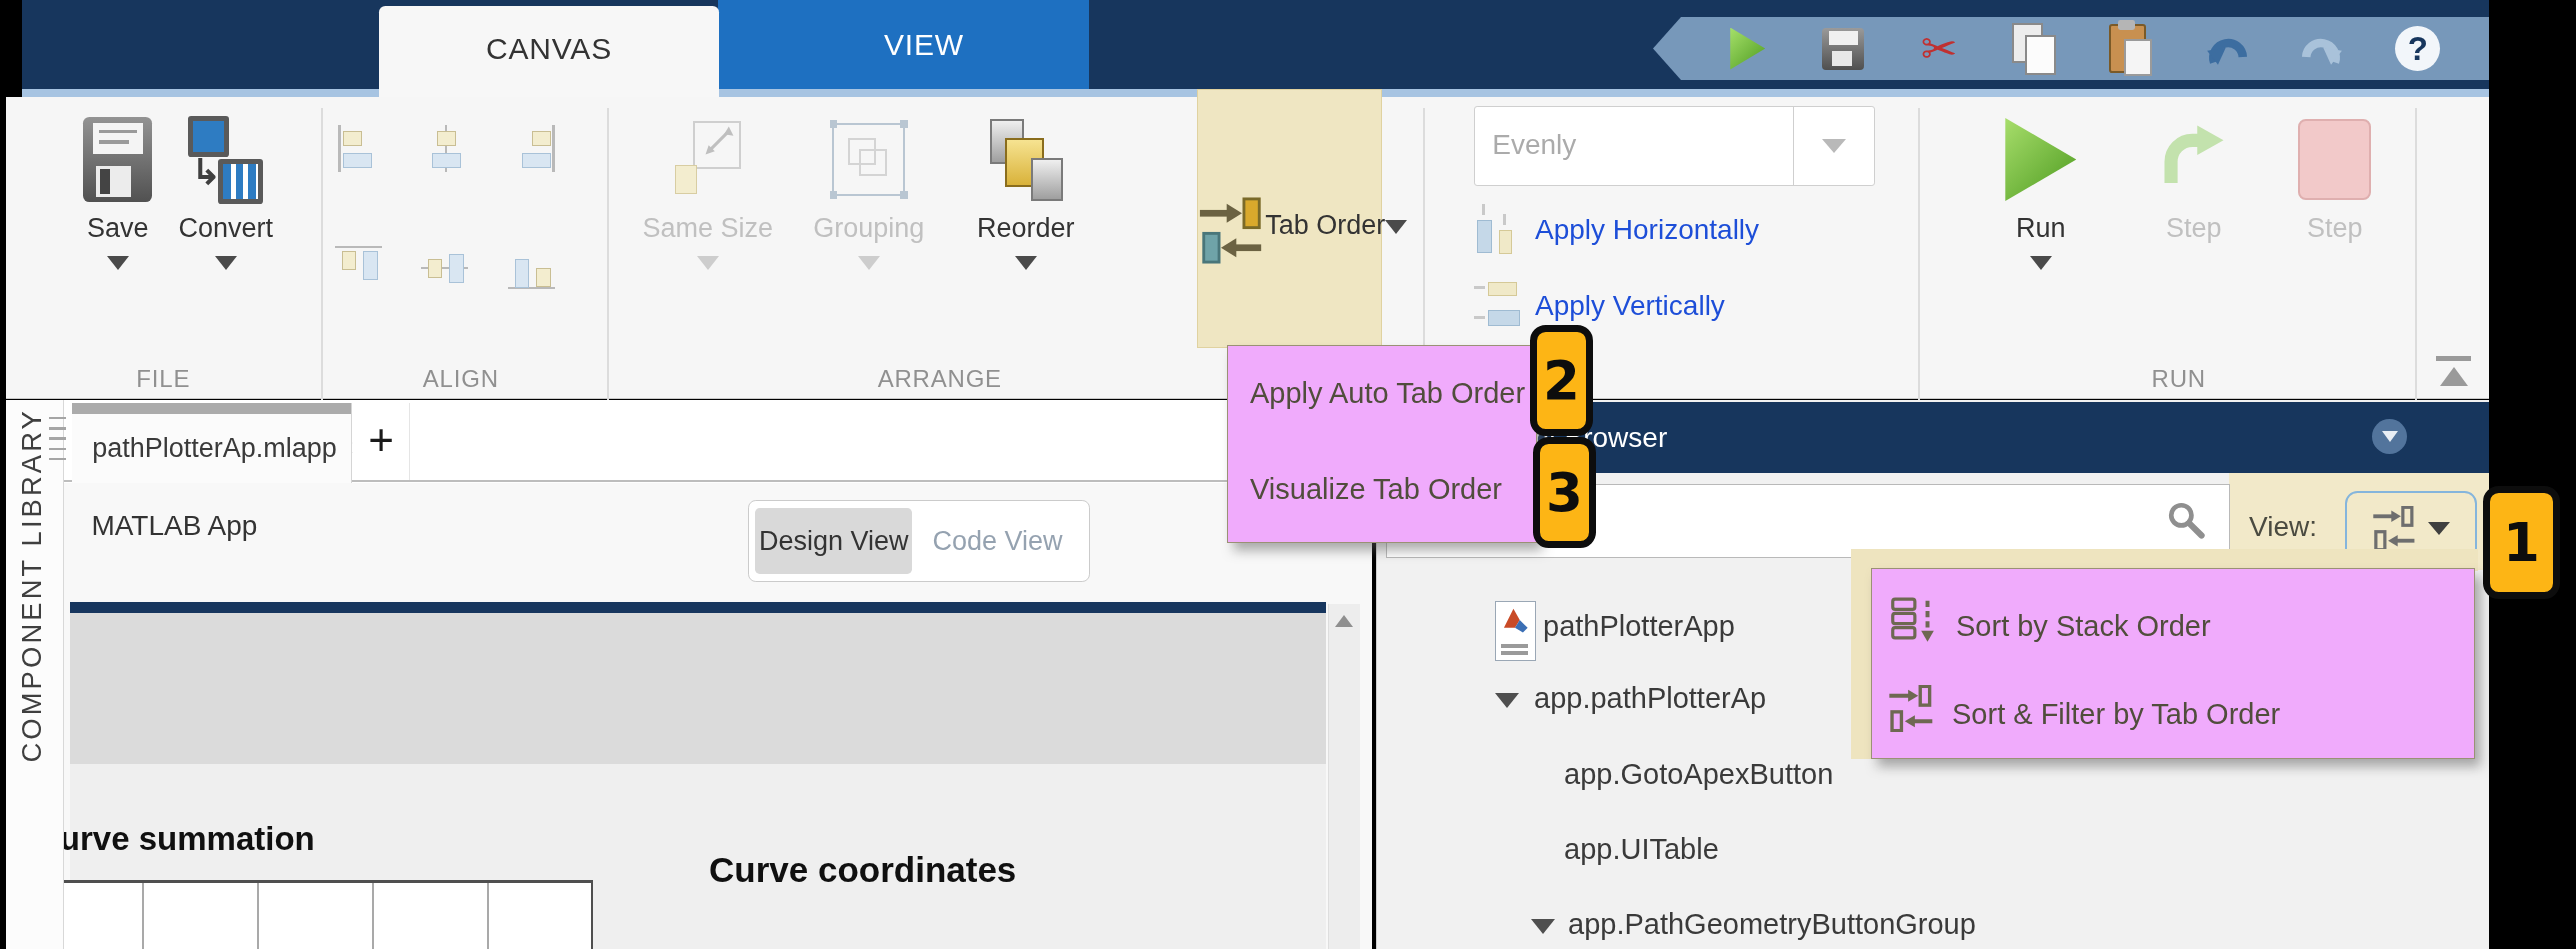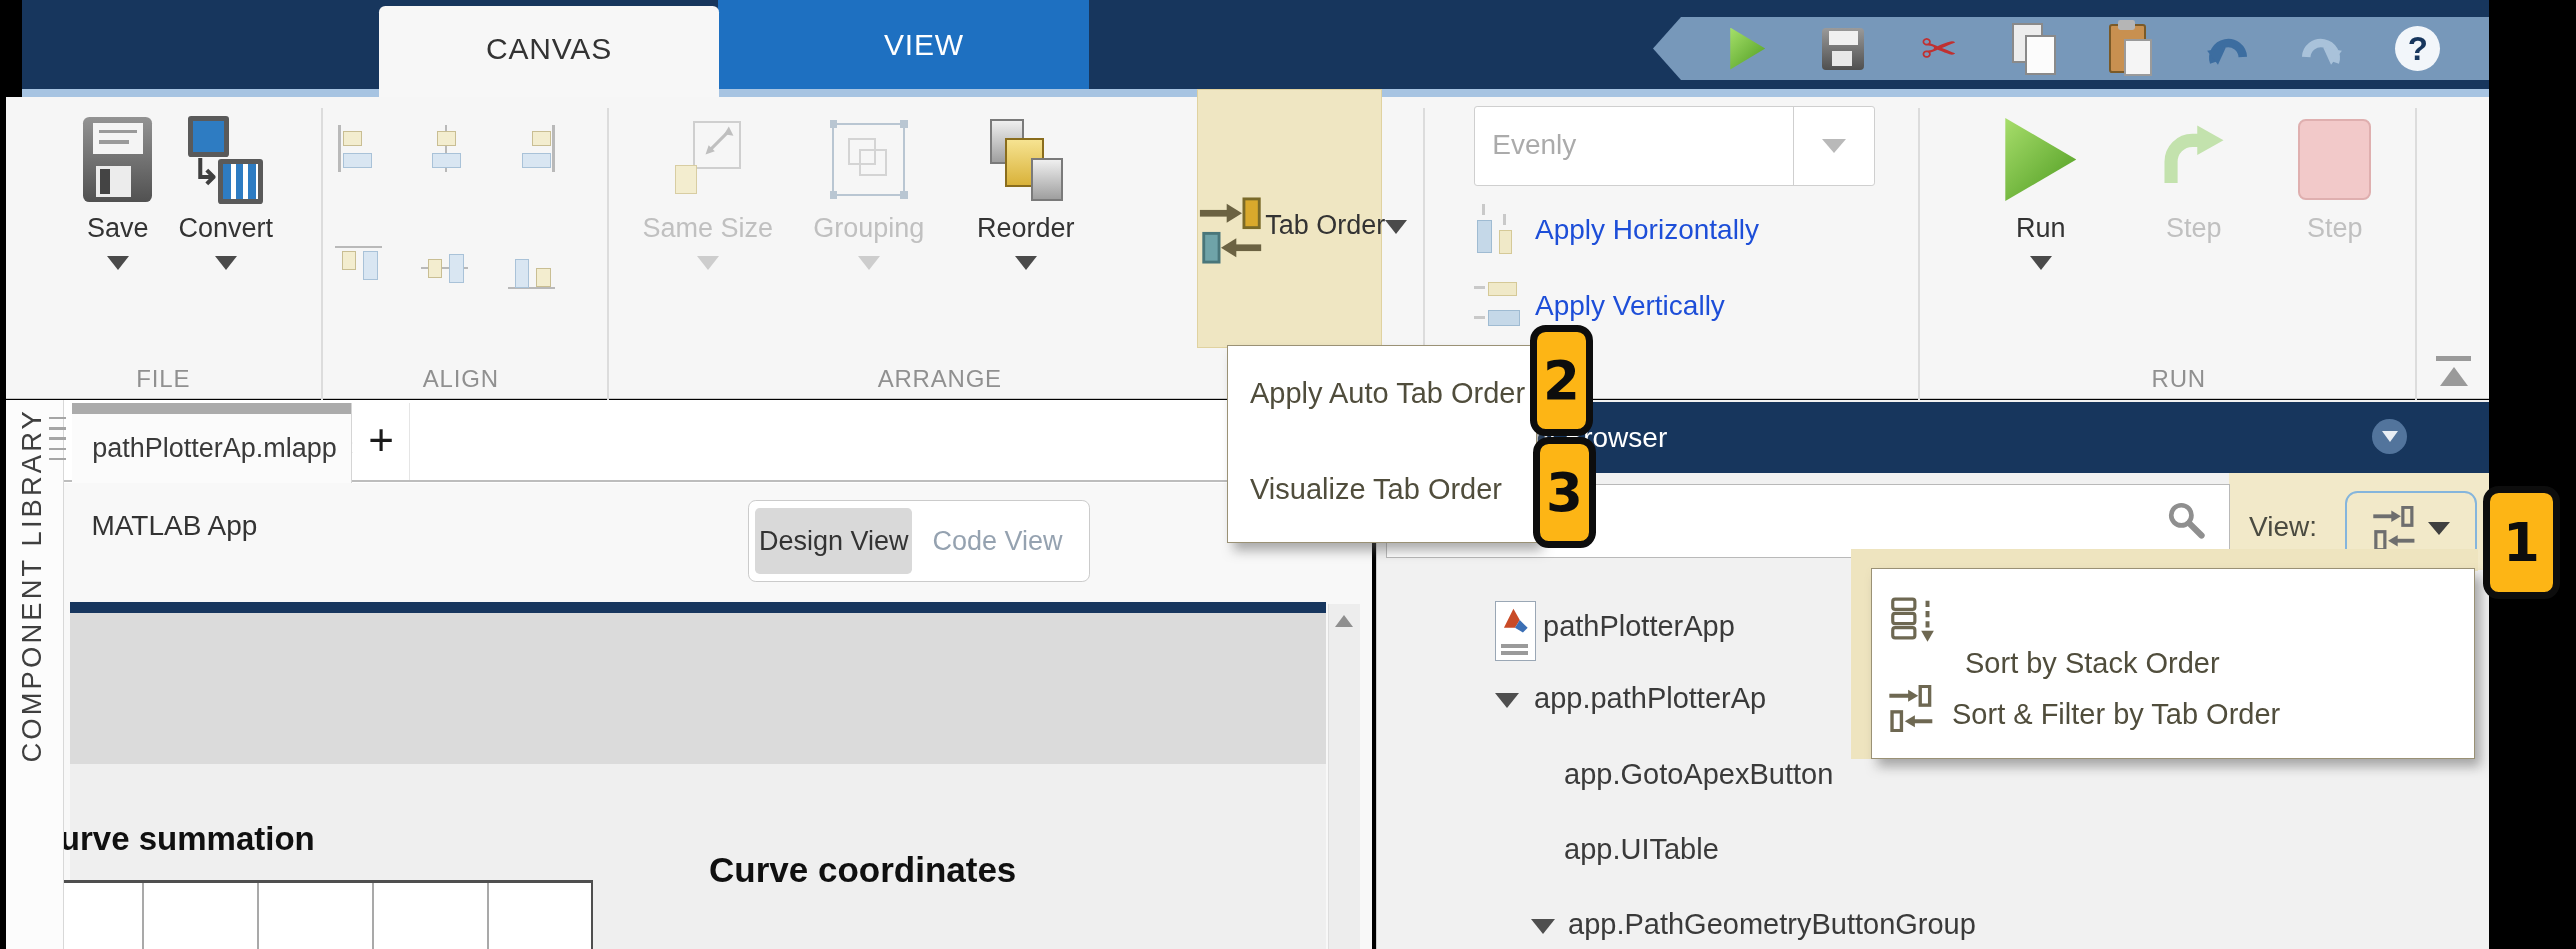--- a/index.html
+++ b/index.html
@@ -168,21 +168,21 @@
       box-sizing:border-box;display:flex;align-items:center;justify-content:center;gap:11px;}
   #viewBtn .va{width:0;height:0;border-left:11px solid transparent;border-right:11px solid transparent;border-top:13.3px solid #3F3F3F;}
   .treerow{position:absolute;font-size:29px;color:#3A3A3A;white-space:nowrap;}
   .treearrow{position:absolute;width:0;height:0;border-left:12.5px solid transparent;border-right:12.5px solid transparent;
       border-top:15.7px solid #4F4F4F;}
   #mlfileicon{position:absolute;left:118px;top:201px;width:41px;height:60px;background:#fff;border:1.6px solid #9AA7B5;box-sizing:border-box;}
   #mlfileicon .l1,#mlfileicon .l2{position:absolute;left:4.7px;width:27px;height:3.1px;background:#9a9a9a;}
   #mlfileicon .l1{bottom:12.5px;} #mlfileicon .l2{bottom:5.5px;}
 
   
-  .tanmenu{position:absolute;background:#ffffff;border:1.6px solid #9A9175;box-sizing:border-box;z-index:50;
+  .tanmenu{position:absolute;background:#f0abfc;border:1.6px solid #9A9175;box-sizing:border-box;z-index:50;
       box-shadow:6.3px 7.8px 11px rgba(90,90,90,.5);}
   .tanmenu .mitem{position:absolute;font-size:29px;color:#504D3C;white-space:nowrap;}
   .glow{position:absolute;background:#EEE4BF;z-index:40;}
   .badge{position:absolute;background:#FDB515;border:7px solid #0D0D0D;border-radius:15.7px;color:#0D0D0D;
       font-weight:bold;font-size:53px;display:flex;align-items:center;justify-content:center;z-index:60;
       font-family:"DejaVu Sans",sans-serif;box-sizing:border-box;}
   #blackright{left:2489px;top:0;width:87px;height:950px;background:#000;z-index:55;}
 </style>
 </head>
 <body>
@@ -513,21 +513,21 @@
 <div class="tanmenu" style="left:1871px;top:568px;width:604px;height:191px;">
   <div style="position:absolute;left:15.7px;top:27px;">
     <svg width="49" height="49" viewBox="0 0 62 62">
       <rect x="6" y="4" width="28" height="13" rx="3" fill="none" stroke="#6E6852" stroke-width="4"></rect>
       <rect x="6" y="22" width="28" height="13" rx="3" fill="none" stroke="#6E6852" stroke-width="4"></rect>
       <rect x="6" y="40" width="28" height="13" rx="3" fill="none" stroke="#6E6852" stroke-width="4"></rect>
       <line x1="50" y1="6" x2="50" y2="44" stroke="#6E6852" stroke-width="5" stroke-dasharray="8 5"></line>
       <polygon points="42,44 58,44 50,58" fill="#6E6852"></polygon>
     </svg>
   </div>
-  <div class="mitem" style="left:93px;top:41px;margin-top:37px;">Sort by Stack Order</div>
+  <div class="mitem" style="left:84px;top:41px;">Sort by Stack Order</div>
   <div style="position:absolute;left:15.7px;top:116px;">
     <svg width="47" height="47" viewBox="0 0 70 70">
       <rect x="48" y="2" width="14" height="28" fill="none" stroke="#6E6852" stroke-width="5"></rect>
       <rect x="6" y="40" width="14" height="28" fill="none" stroke="#6E6852" stroke-width="5"></rect>
       <line x1="2" y1="16" x2="32" y2="16" stroke="#6E6852" stroke-width="6"></line>
       <polygon points="30,7 45,16 30,25" fill="#6E6852"></polygon>
       <line x1="66" y1="54" x2="38" y2="54" stroke="#6E6852" stroke-width="6"></line>
       <polygon points="40,45 25,54 40,63" fill="#6E6852"></polygon>
     </svg>
   </div>

